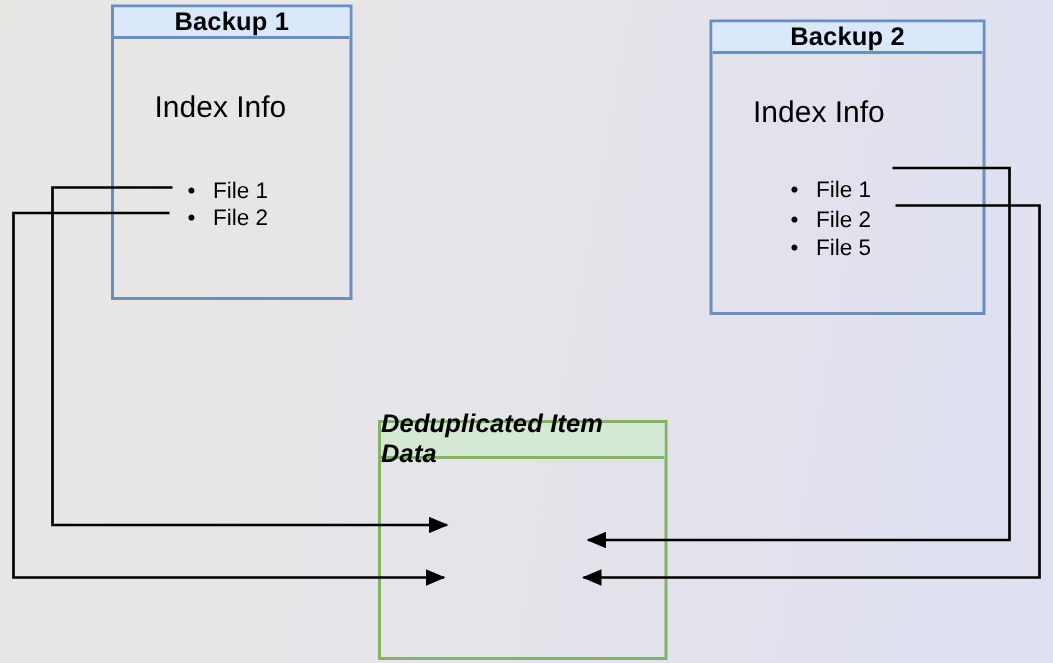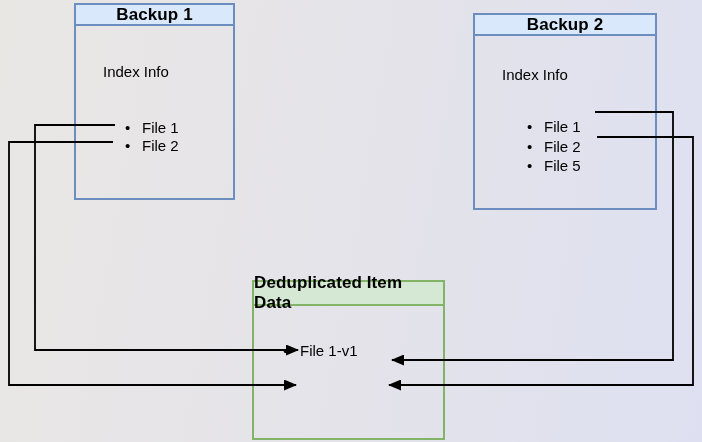--- a/index.html
+++ b/index.html
@@ -58,21 +58,21 @@
   .green .box-header {
     height: 24px;
     background: var(--dedup-header-fill, #d5e8d4);
     border-bottom: 2px solid var(--dedup-border, #82b366);
   }
 
   .box-body { position: relative; width: 100%; }
 
   .index-info {
     position: absolute;
-    font-size: 15px;
+    font-size: 20px;
     line-height: 18px;
     white-space: nowrap;
   }
   #backup1 .index-info { left: 27px; top: 37px; }  
   #backup2 .index-info { left: 27px; top: 30px; }
 
   ul.file-list {
     position: absolute;
     margin: 0; padding: 0;
     list-style: none;
@@ -91,21 +91,21 @@
   }
   #backup1 .file-list { left: 49px; top: 93px; }   
   #backup1 .file-list li { line-height: 18px; }
   #backup2 .file-list { left: 52px; top: 81px; }   
   #backup2 .file-list li { line-height: 19.5px; }
   #dedup   .file-list { left: 29px; top: 36px; }   
   #dedup   .file-list li { line-height: 18px; }
 
   #backup1 { left: 74px;  top: 3px;   width: 161px; height: 197px; }
   #backup2 { left: 473px; top: 13px;   width: 184px; height: 197px; }
-  #dedup   { left: 252px; top: 280px; width: 193px; height: 160px; }
+  #dedup   { left: 252px; top: 280px; width: 193px; height: 160px; font-style: italic; }
 </style>
 </head>
 <body>
 
 <div class="canvas">
 
   <svg class="edge-layer" viewBox="0 0 702 442" xmlns="http://www.w3.org/2000/svg">
     <defs>
       <marker id="arrowhead" markerUnits="userSpaceOnUse" markerWidth="13" markerHeight="11" viewBox="0 0 13 11" refX="12" refY="5.5" orient="auto">
         <path d="M0,0 L13,5.5 L0,11 Z"></path>
@@ -139,18 +139,17 @@
         <li>File 2</li>
         <li>File 5</li>
       </ul>
     </div>
   </div>
 
   <div class="box green" id="dedup">
     <div class="box-header">Deduplicated Item Data</div>
     <div class="box-body">
       <ul class="file-list">
-        <li>File 1-v1</li>
       </ul>
     </div>
   </div>
 
 </div>
 
 </body></html>

